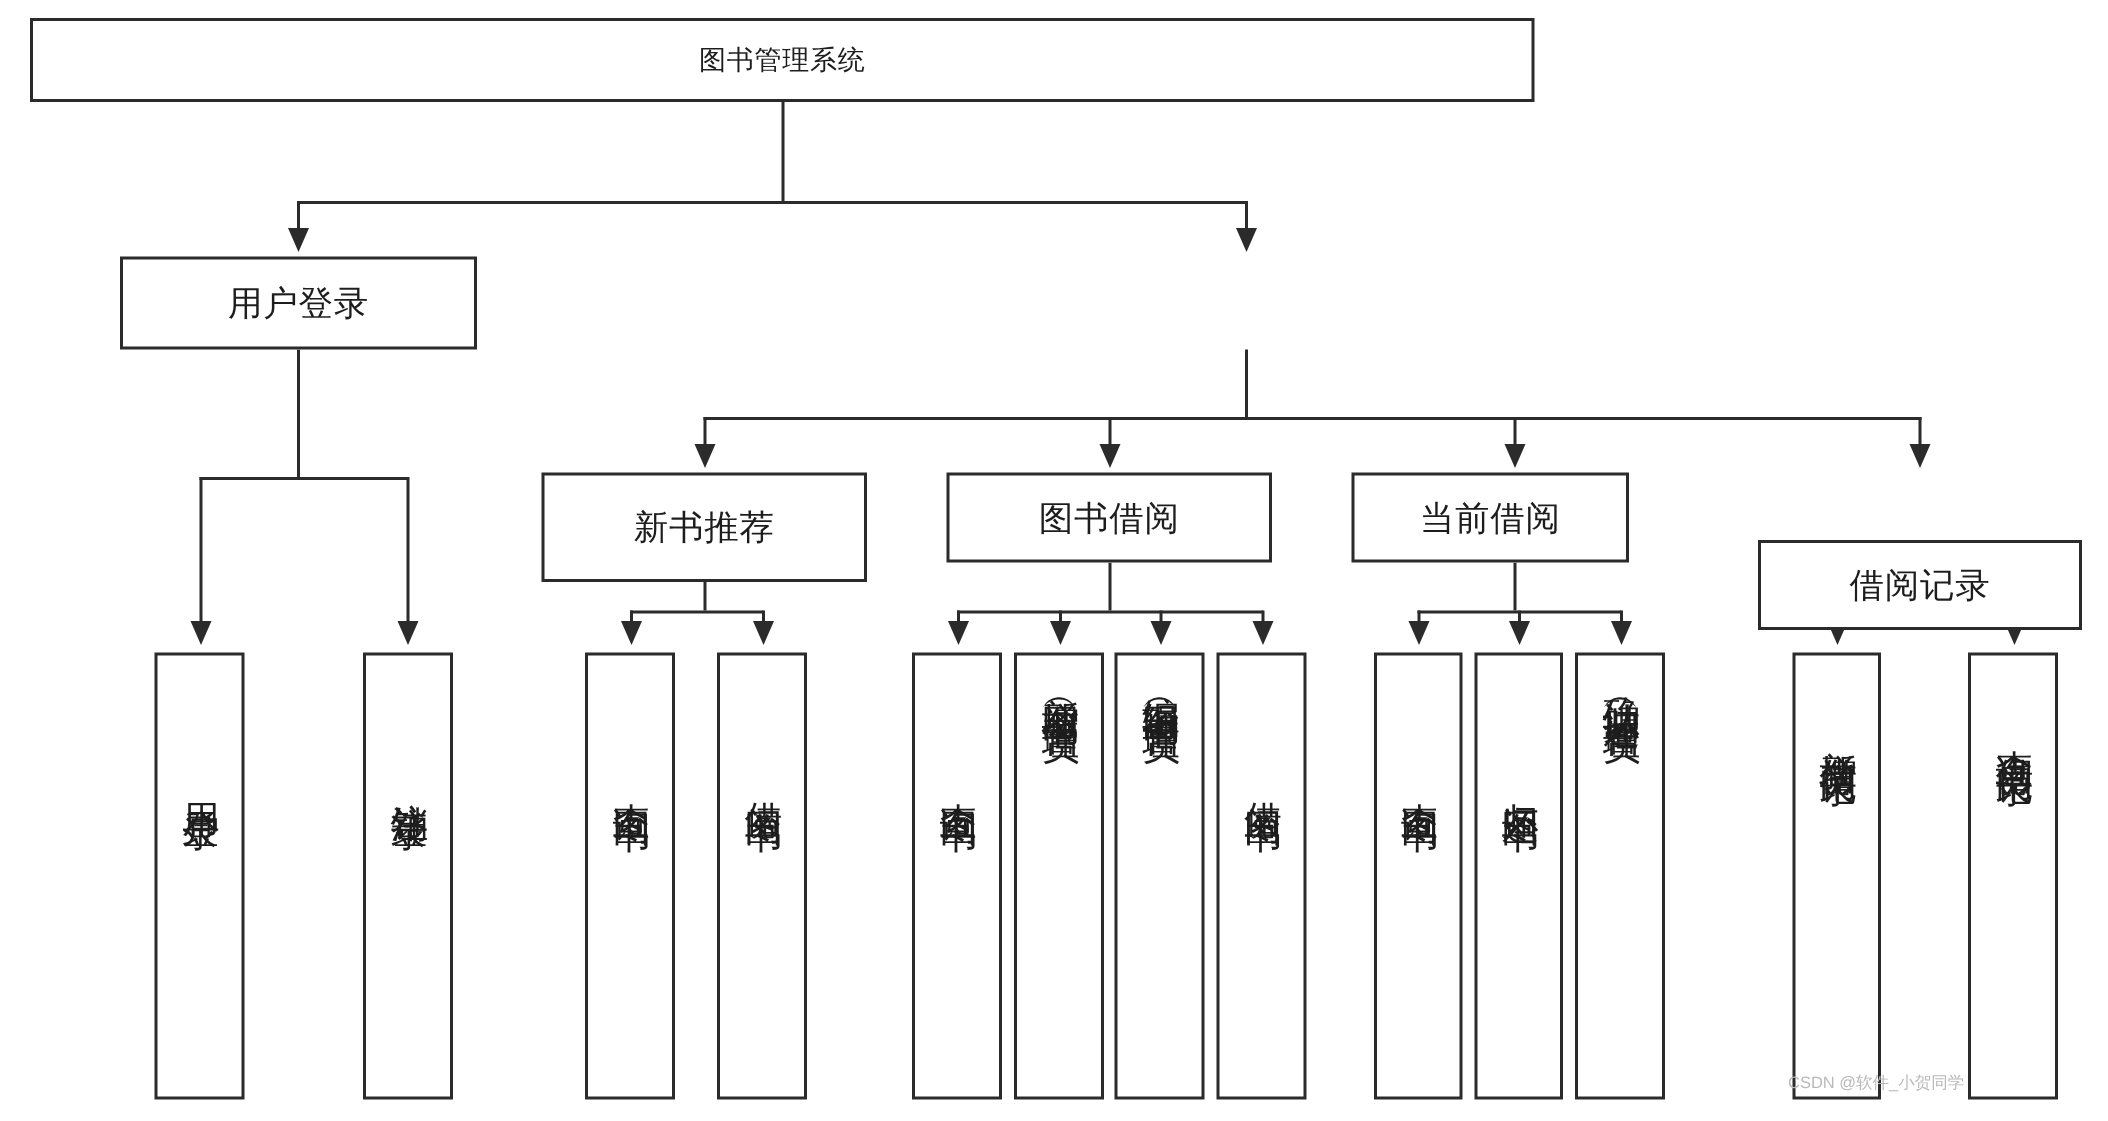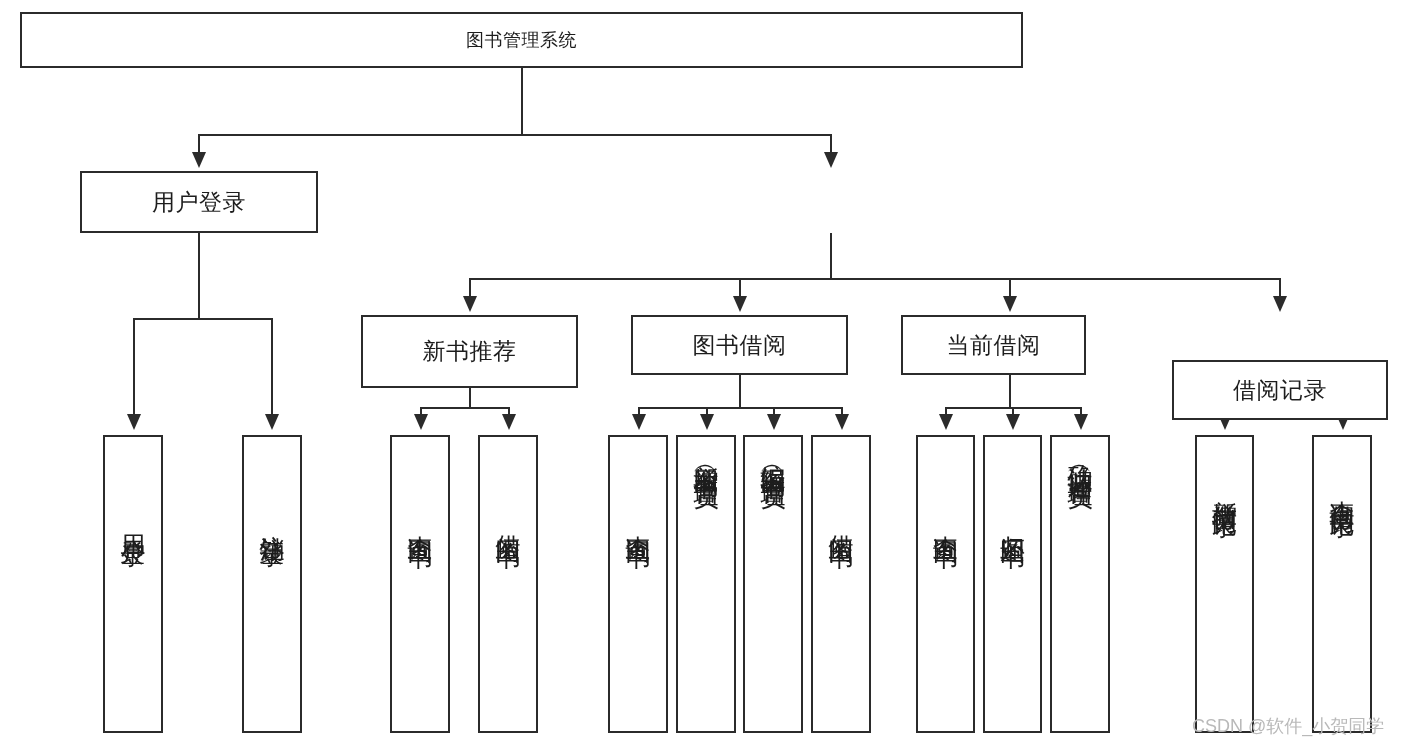--- a/index.html
+++ b/index.html
@@ -63,21 +63,21 @@
     width: 0;
     height: 0;
     border-left: 7px solid transparent;
     border-right: 7px solid transparent;
     border-top: 16px solid #2b2b2b;
   }
 
   .watermark {
     position: absolute;
     color: #b9b9b9;
-    font-size: 18px;
+    font-size: 11px;
     white-space: nowrap;
     user-select: none;
   }
 </style>
 </head>
 <body>
 
 <div id="diagram-root">
 
   <div class="connector v" style="left:521px; top:68px; height:66px;"></div>

